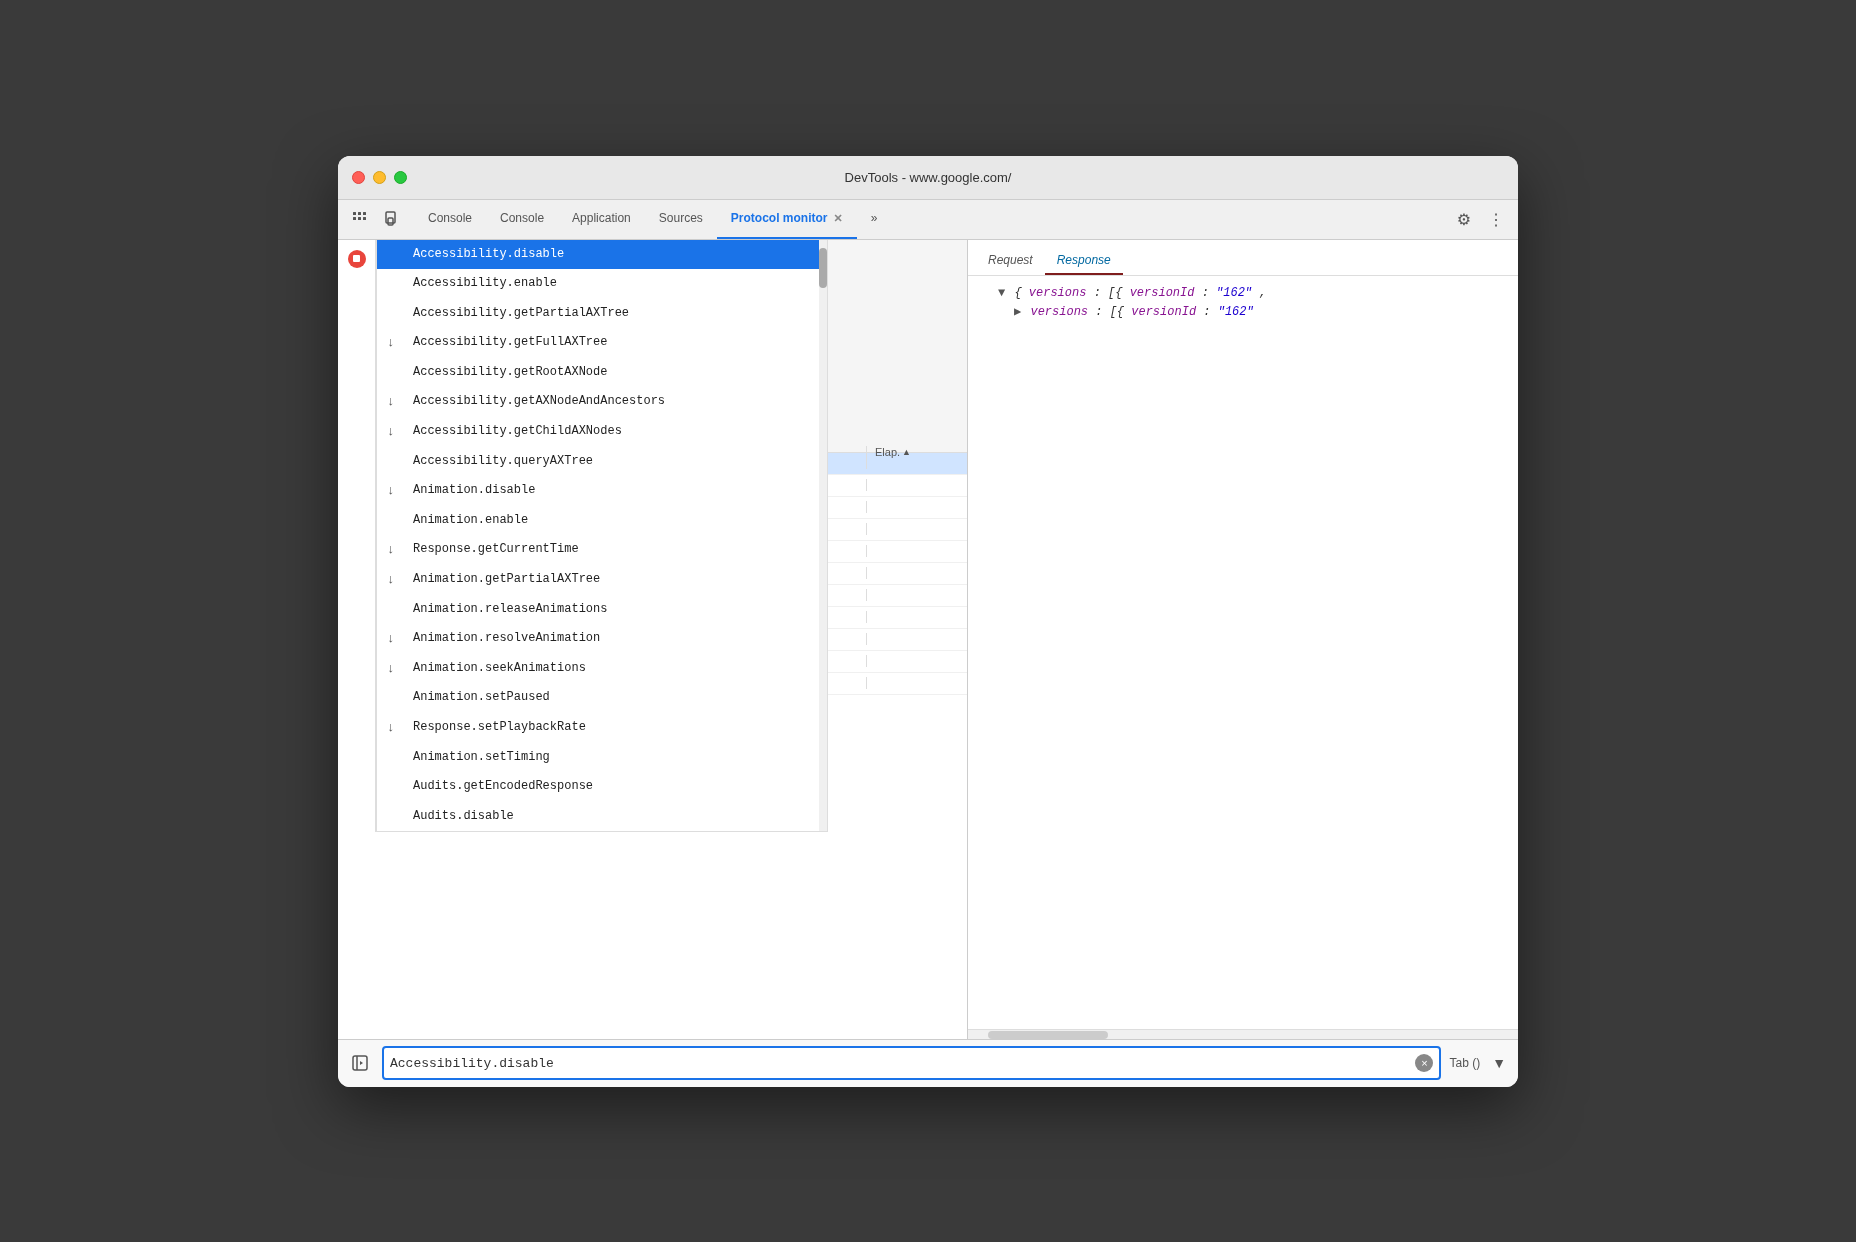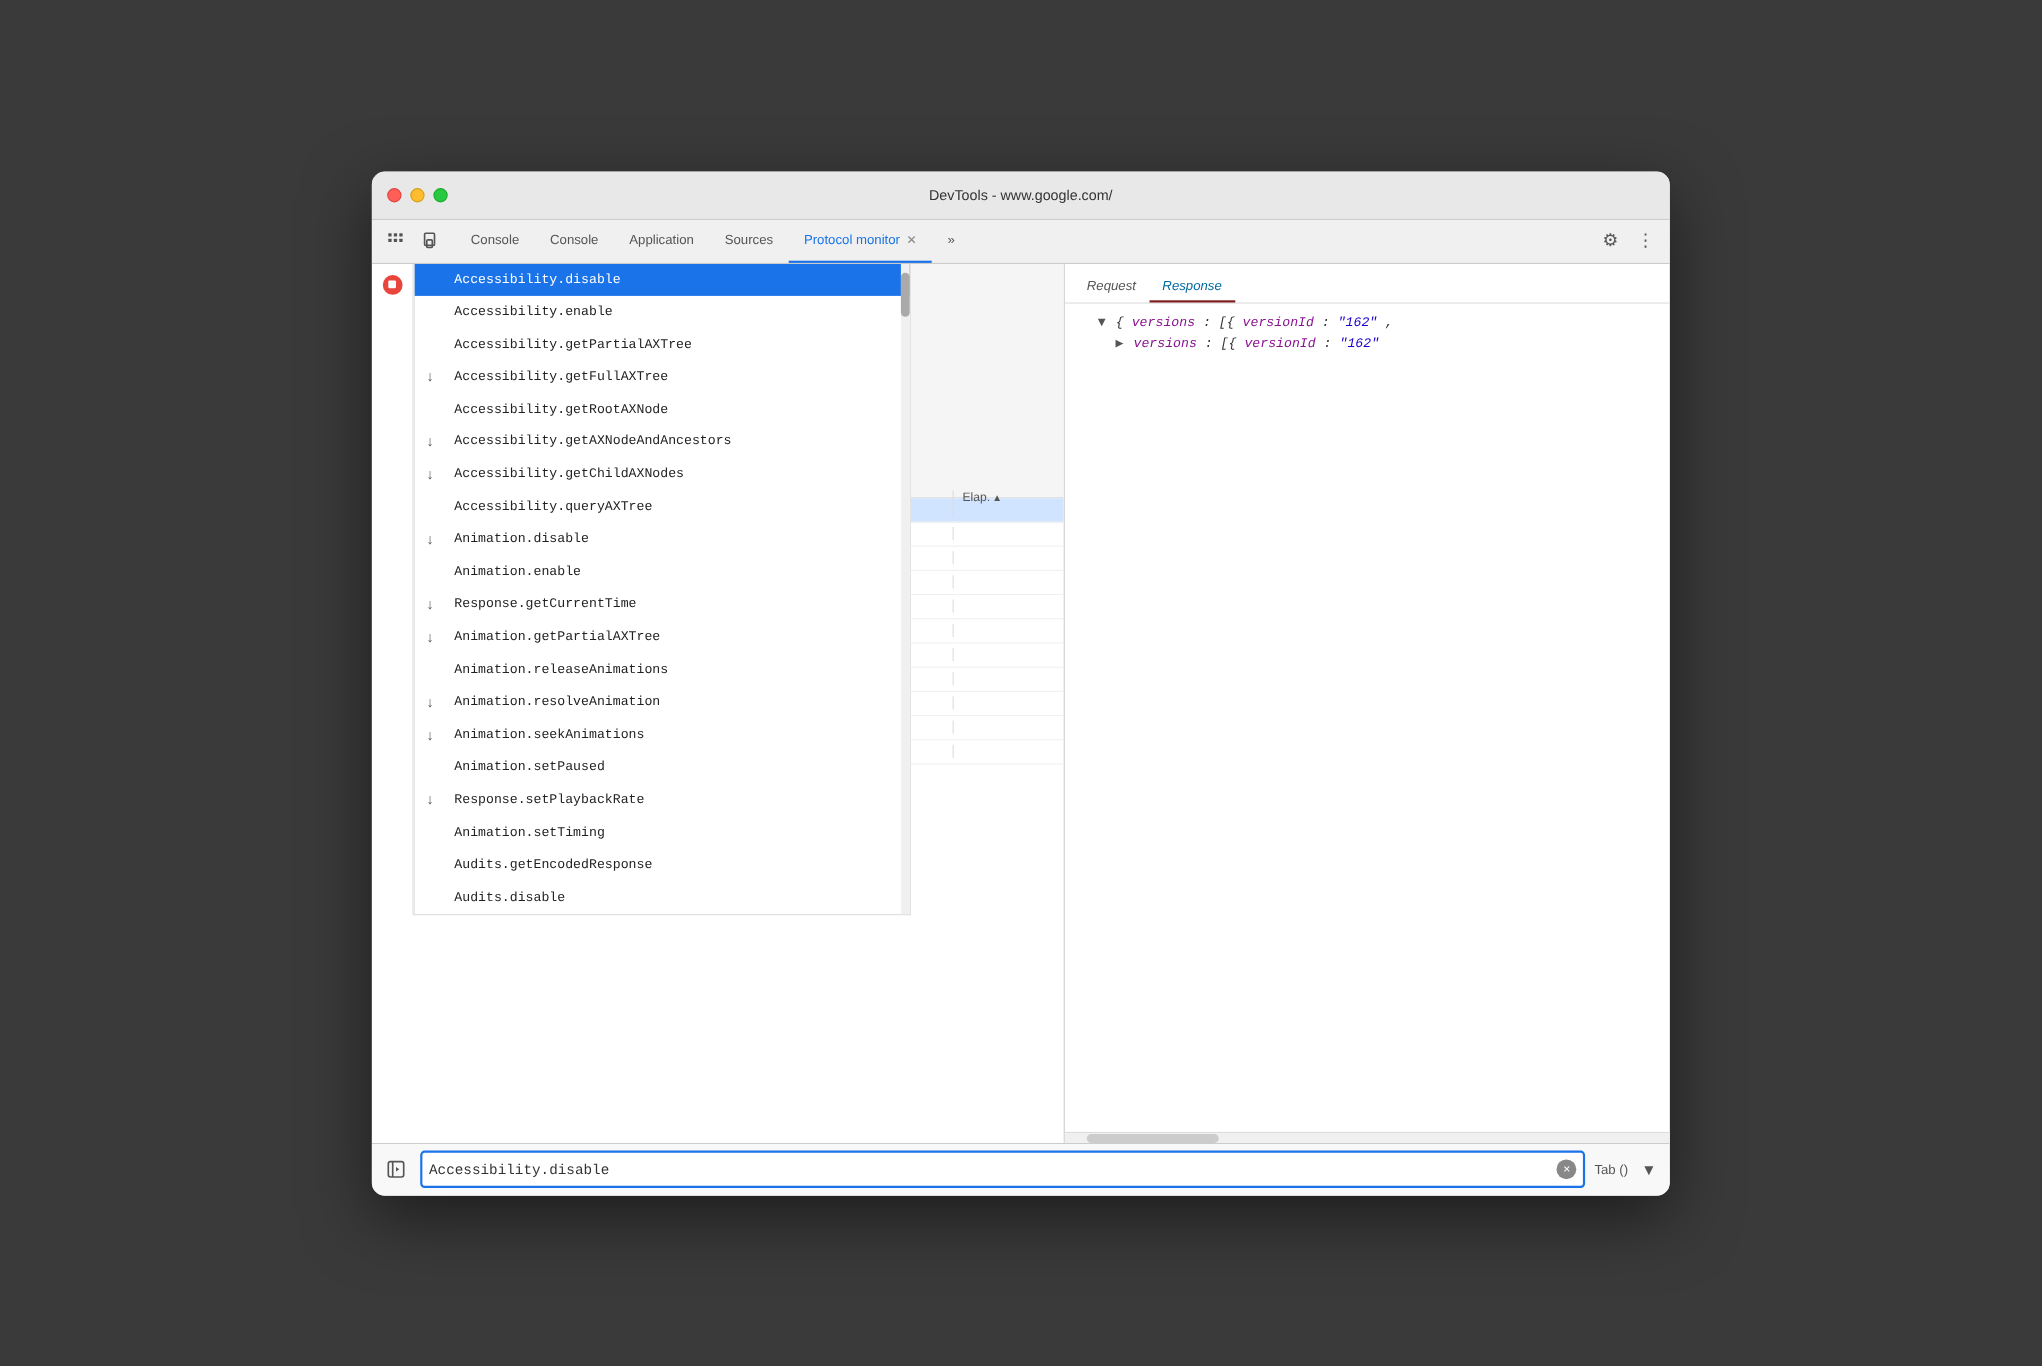--- a/index.html
+++ b/index.html
@@ -85,20 +85,21 @@
       font-size: 12px;
       color: #555;
       cursor: pointer;
       border-bottom: 2px solid transparent;
       white-space: nowrap;
       position: relative;
     }
     .tab-item.active {
       color: #1a73e8;
       border-bottom: 2px solid #1a73e8;
+      font-weight: bold;
     }
     .tab-item .tab-close {
       margin-left: 6px;
       font-size: 11px;
       color: #888;
     }
     .tabs-bar-right {
       margin-left: auto;
       display: flex;
       align-items: center;

